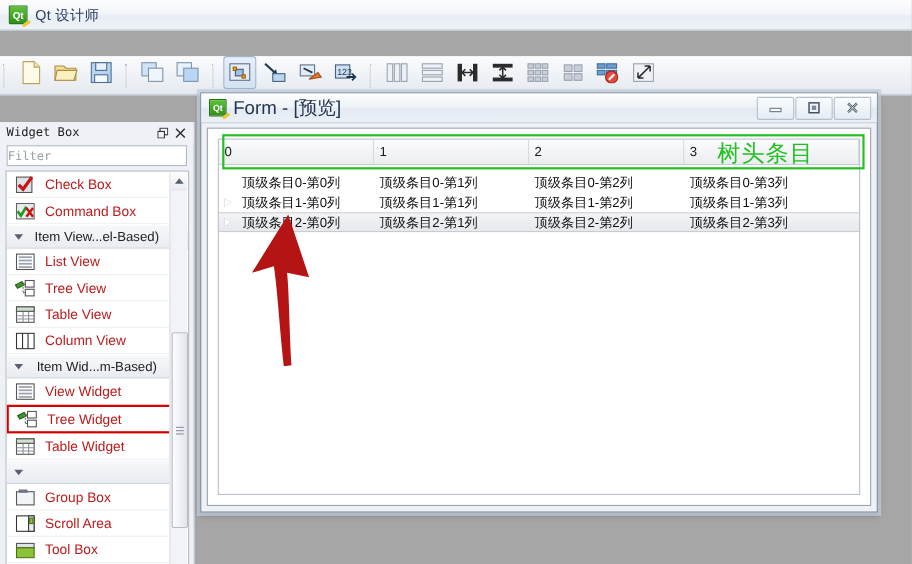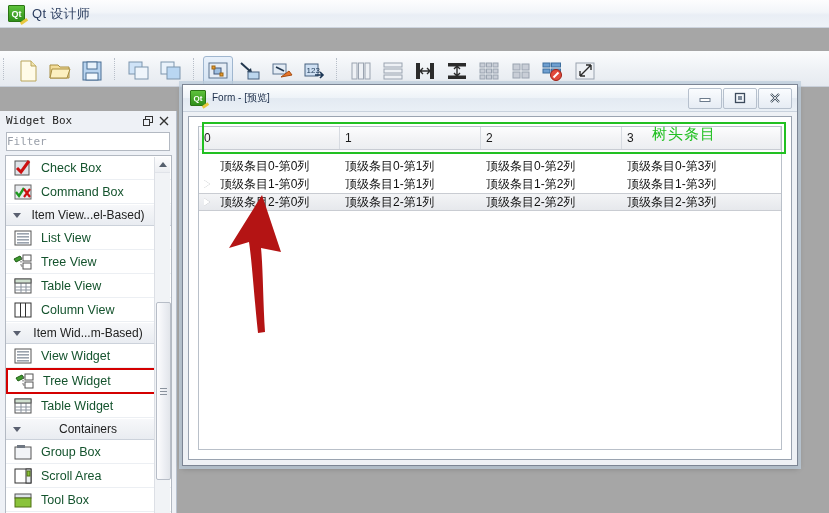--- a/index.html
+++ b/index.html
@@ -44,21 +44,21 @@
     font-size:12.5px;color:#8c9099;padding:2px 14px;cursor:default;white-space:nowrap;
   }
 
   
   .toolbar{
     position:absolute;left:0;top:51px;width:829px;height:35px;
     background:linear-gradient(to bottom,#fbfcfd,#eef1f5 55%,#e6eaf0);
     border-bottom:1px solid #c9d0da;
     display:flex;align-items:center;
   }
-  .tgroup{display:flex;align-items:flex-end;height:100%;padding:0 3px;}
+  .tgroup{display:flex;align-items:flex-start;height:100%;padding:0 3px;}
   .tsep{
     width:2px;height:22px;margin:0 3px;
     border-left:1px dotted #b8bfc9;
   }
   .tbtn{
     width:28px;height:28px;margin:0 1px;
     display:flex;align-items:center;justify-content:center;
     border:1px solid transparent;border-radius:3px;position:relative;
   }
   .tbtn.active{
@@ -93,21 +93,21 @@
   .wlist{
     position:absolute;left:5px;top:44px;width:167px;height:378px;
     background:#fff;border:1px solid #b3b9c2;box-sizing:border-box;
     overflow:hidden;
   }
   .wrow{
     height:24px;display:flex;align-items:center;
     border-bottom:1px solid #eceff3;padding-left:6px;box-sizing:border-box;
   }
   .wrow .ico{width:22px;height:18px;margin-right:7px;flex:0 0 22px;display:flex;align-items:center;justify-content:center;}
-  .wrow .lbl{font-size:12.5px;color:#14532d;white-space:nowrap;}
+  .wrow .lbl{font-size:12.5px;color:#b91c1c;white-space:nowrap;}
   .wcat{
     height:22px;display:flex;align-items:center;
     background:linear-gradient(to bottom,#f7f8fa,#e9ecf1);
     border-top:1px solid #fff;border-bottom:1px solid #ccd2db;
     font-size:12px;color:#222;box-sizing:border-box;
   }
   .wcat .tri{
     width:0;height:0;margin:0 6px 0 7px;
     border-left:4px solid transparent;border-right:4px solid transparent;
     border-top:5px solid #5a6070;
@@ -157,21 +157,21 @@
     width:14px;height:14px;margin-left:7px;margin-right:6px;
     background:linear-gradient(to bottom,#5ec23c,#2f8f1a);
     border:1px solid #2a7414;border-radius:1px;
     color:#fff;font-size:8px;font-weight:bold;
     display:flex;align-items:center;justify-content:center;position:relative;
   }
   .form-title .fi:after{
     content:"";position:absolute;right:-4px;bottom:-2px;
     width:7px;height:3px;background:#e8c840;transform:rotate(-35deg);
   }
-  .form-title .ft{flex:1;font-size:10px;color:#23344f;}
+  .form-title .ft{flex:1;font-size:17px;color:#23344f;}
   .wctl{
     width:32px;height:19px;margin-right:1px;
     display:flex;align-items:center;justify-content:center;
     background:linear-gradient(to bottom,#fafcfe,#e6ecf4);
     border:1px solid #b6c0cd;border-radius:2px;
   }
   .wctl:last-child{margin-right:5px;}
   .form-body{
     position:absolute;left:5px;top:31px;right:5px;bottom:5px;
     background:#fff;border:1px solid #9aa3b0;
@@ -225,21 +225,21 @@
     border-left:6px solid #8b8f96;
   }
 
   
   .anno-green-box{
     position:absolute;left:202px;top:122px;width:584px;height:32px;
     border:2px solid #22c022;box-sizing:border-box;pointer-events:none;
   }
   .anno-green-text{
     position:absolute;left:652px;top:125px;
-    font-size:15px;color:#22c022;
+    font-size:21px;color:#22c022;
     font-family:"DejaVu Sans","Liberation Sans",sans-serif;
     white-space:nowrap;letter-spacing:1px;
   }
   .anno-red-text{
     position:absolute;left:203px;top:328px;
     font-size:19.5px;color:#d01414;line-height:31px;
     font-family:"DejaVu Sans","Liberation Sans",sans-serif;
     white-space:nowrap;
   }
   .anno-arrow{position:absolute;left:205px;top:190px;pointer-events:none;}
@@ -533,21 +533,20 @@
               <rect x="1" y="1" width="16" height="14" fill="#fff" stroke="#555"></rect>
               <path d="M1 5 h16 M1 9 h16 M1 12 h16 M7 1 v14 M12 1 v14" stroke="#8a939e"></path>
               <rect x="1" y="1" width="16" height="4" fill="#cfe0cf" stroke="#555"></rect>
             </svg>
         </div>
         <div class="lbl">Table Widget</div>
       </div>
 
       <div class="wcat">
         <div class="tri"></div>
-        <div class="ctext">Containers</div>
       </div>
 
       <div class="wrow">
         <div class="ico">
           <svg width="18" height="16" viewBox="0 0 18 16">
               <rect x="1" y="3" width="16" height="12" fill="#f2f4f7" stroke="#555"></rect>
               <rect x="3" y="1" width="8" height="3" fill="#6f7782"></rect>
             </svg>
         </div>
         <div class="lbl">Group Box</div>

